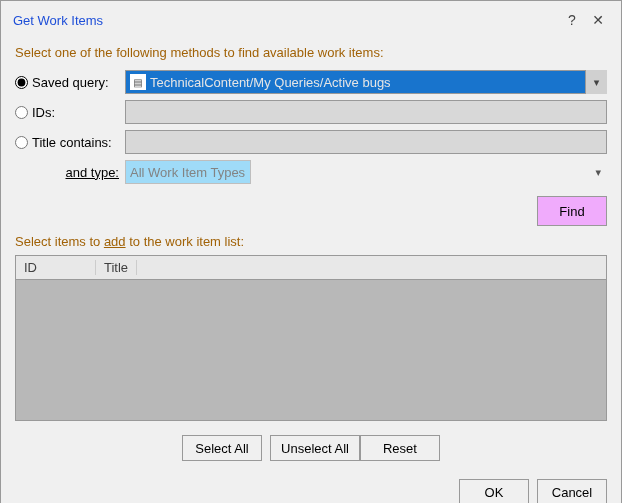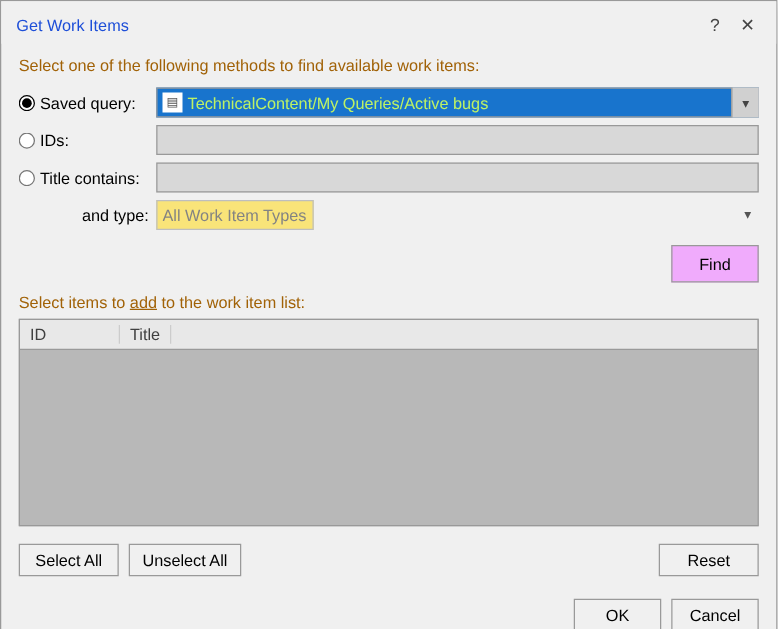--- a/index.html
+++ b/index.html
@@ -91,21 +91,21 @@
       border: 1px solid #999;
       background: #fff;
       font-size: 13px;
       padding: 2px 4px;
       outline: none;
     }
     .select-control {
       flex: 1;
       height: 24px;
       border: 1px solid #aaa;
-      background: #fde047;
+      background: #7dd3fc;
       font-size: 13px;
       padding: 2px 4px;
       color: #555;
       appearance: none;
       -webkit-appearance: none;
       outline: none;
       cursor: pointer;
     }
     .select-wrapper {
       flex: 1;
@@ -126,21 +126,21 @@
       position: relative;
     }
     .saved-query-inner {
       width: 100%;
       height: 24px;
       background: #1874CD;
       border: 1px solid #999;
       display: flex;
       align-items: center;
       padding: 0 24px 0 4px;
-      color: #bef264;
+      color: #e5e5e5;
       font-size: 13px;
       cursor: pointer;
     }
     .saved-query-icon {
       width: 16px;
       height: 16px;
       background: #fff;
       display: inline-flex;
       align-items: center;
       justify-content: center;
@@ -171,20 +171,21 @@
       display: flex;
       align-items: center;
       gap: 0;
     }
     .and-type-label {
       min-width: 110px;
       text-align: right;
       padding-right: 6px;
       font-size: 13px;
       color: #000;
+      text-decoration: underline;
     }
     .find-row {
       display: flex;
       justify-content: flex-end;
       margin-bottom: 8px;
       margin-top: 4px;
     }
     .find-btn {
       width: 70px;
       height: 30px;
@@ -220,21 +221,21 @@
       border-right: 1px solid #ccc;
     }
     .table-header-cell:first-child { min-width: 80px; }
     .table-body {
       background: #b8b8b8;
       height: 140px;
     }
     .bottom-buttons {
       display: flex;
       align-items: center;
-      justify-content: space-between;
+      justify-content: center;
       margin-top: 4px;
     }
     .bottom-left {
       display: flex;
       gap: 8px;
     }
     .bottom-right {
       display: flex;
       gap: 8px;
     }

